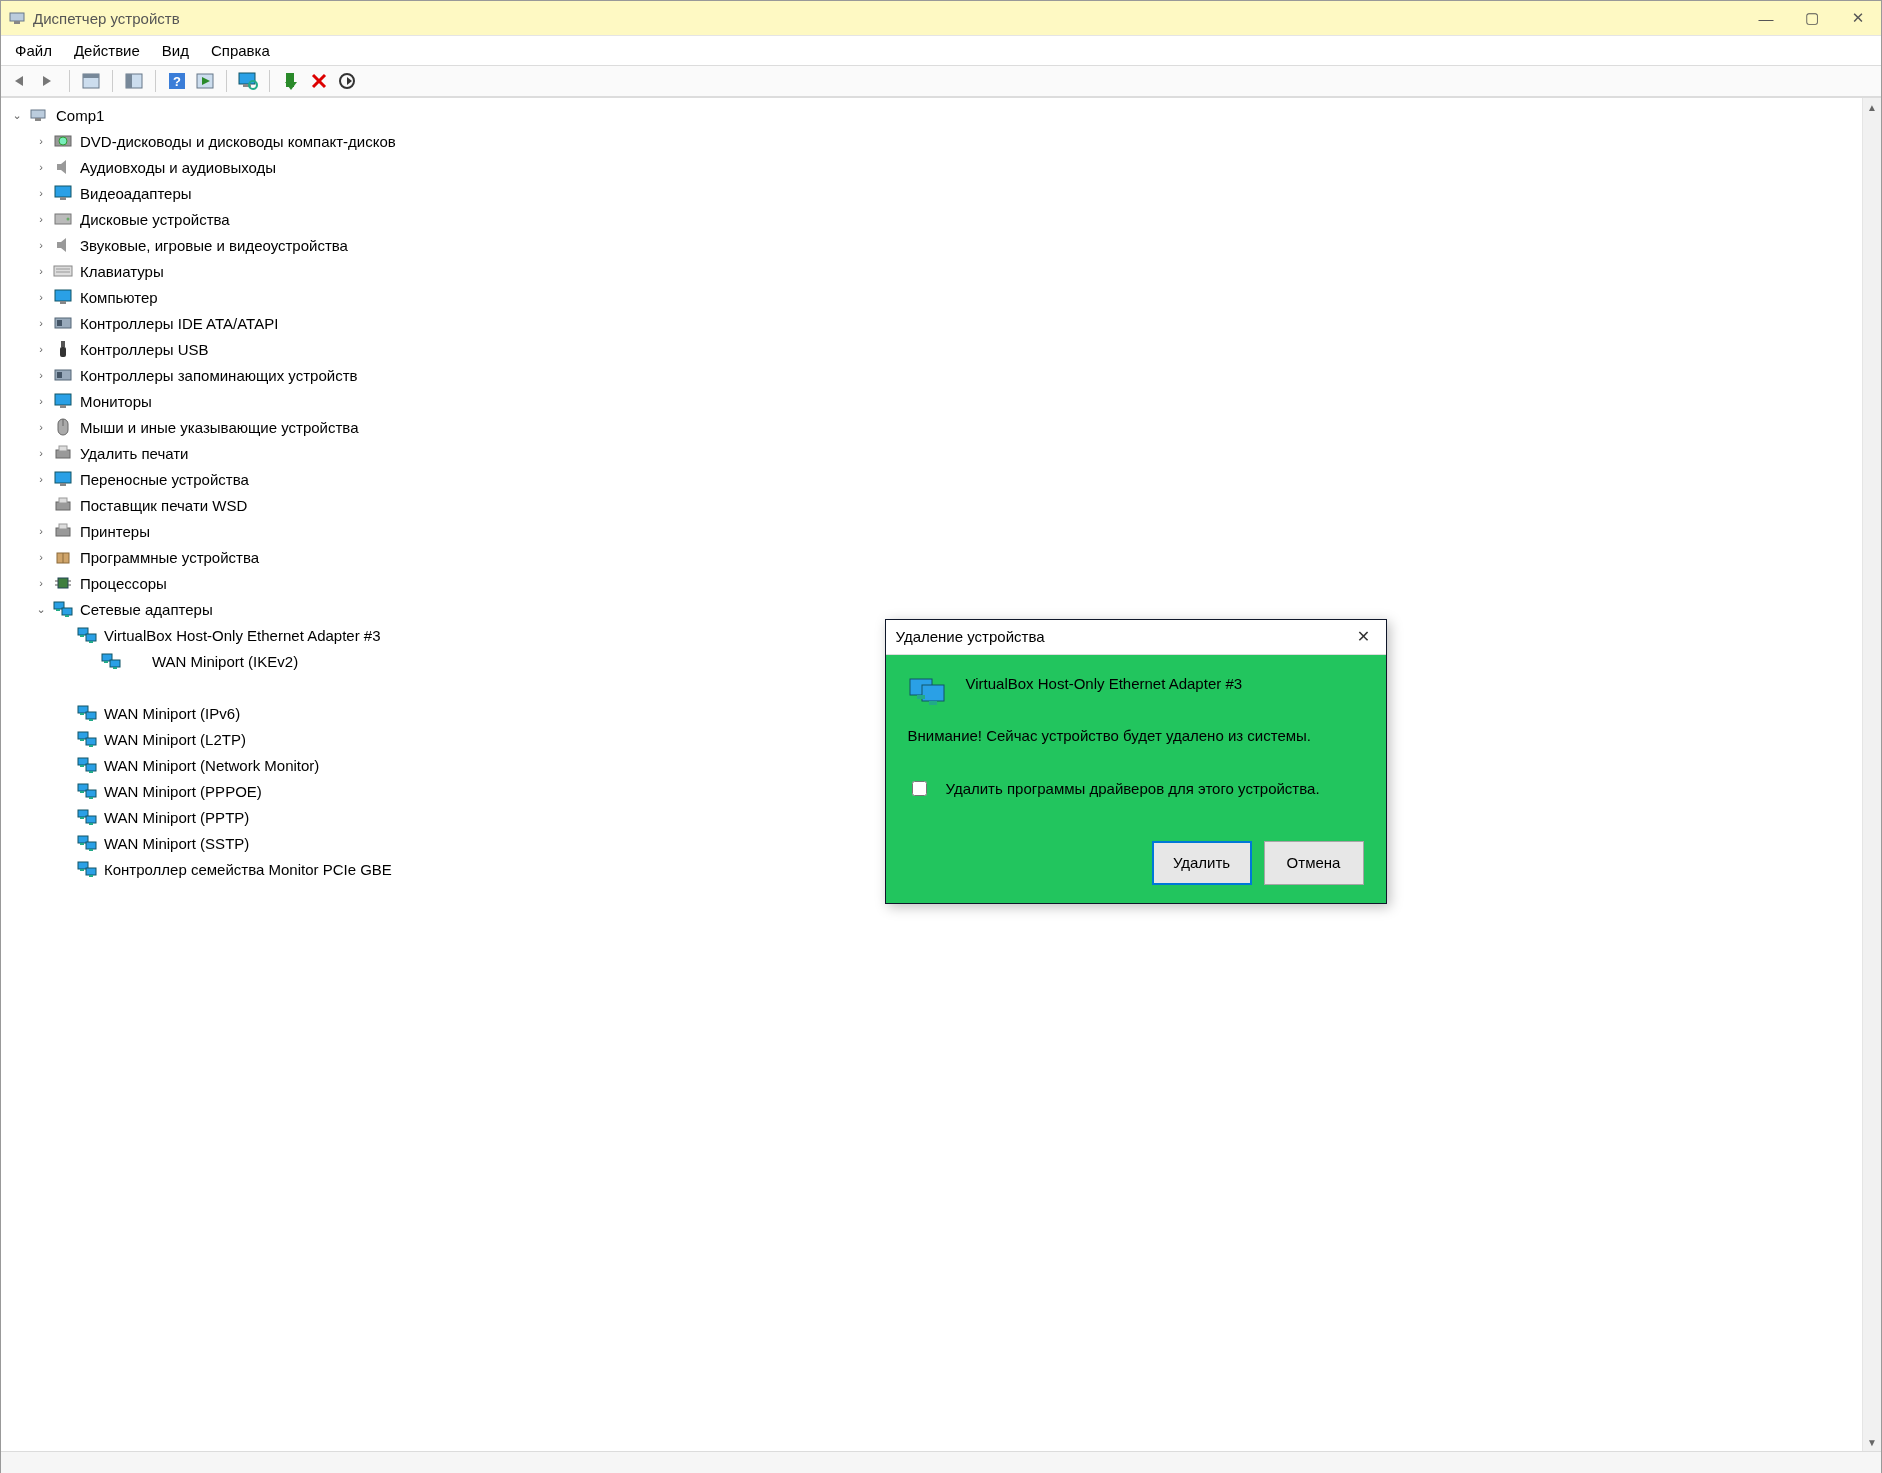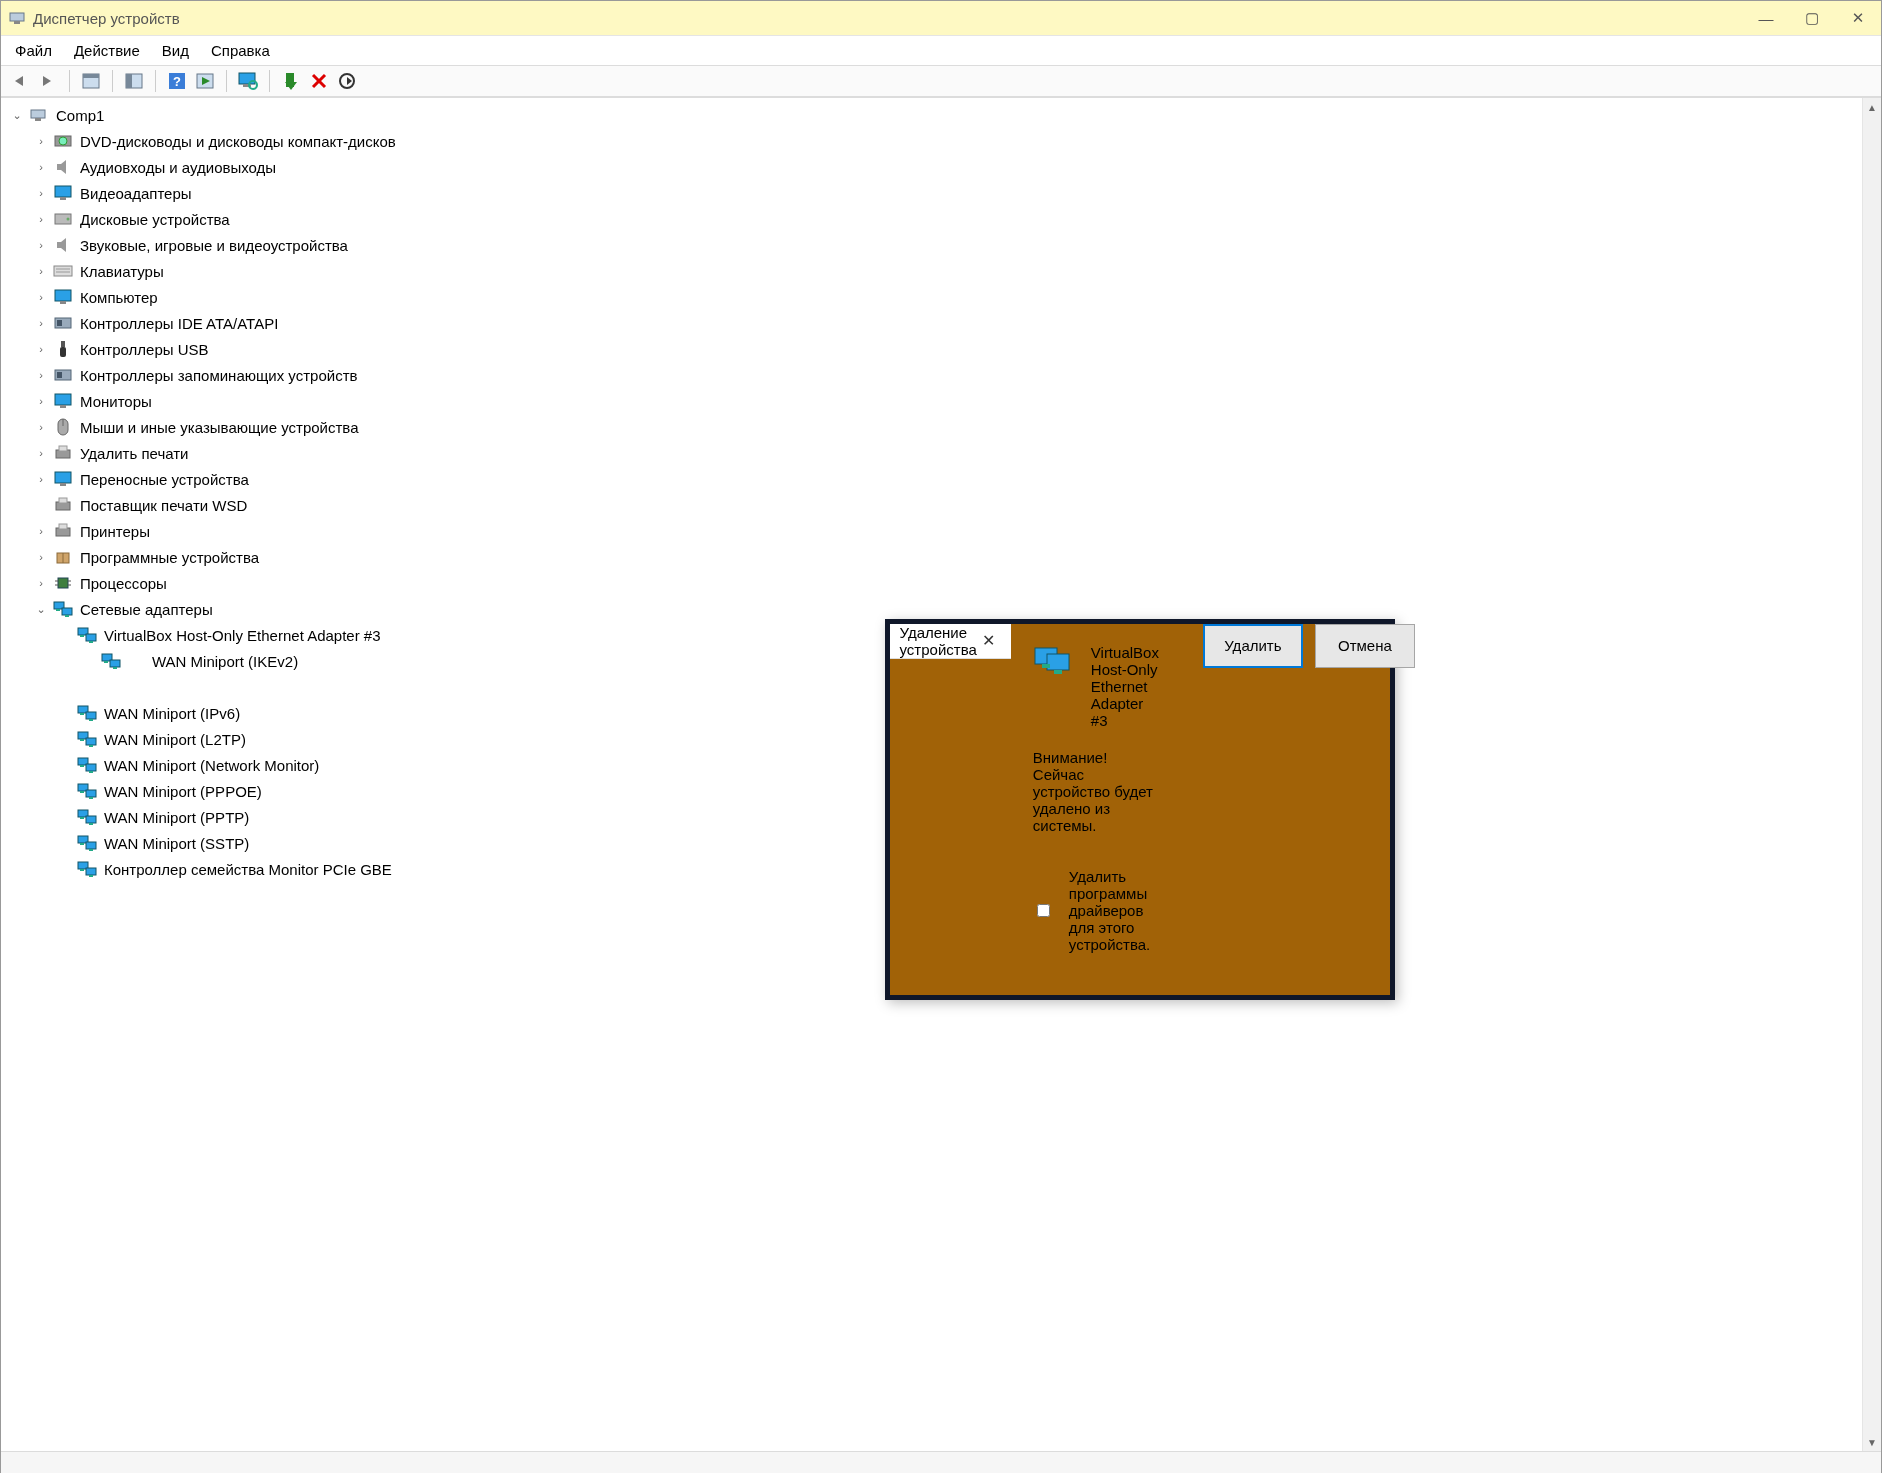--- a/index.html
+++ b/index.html
@@ -21,21 +21,21 @@
 .arrow{width:16px;text-align:center;color:#666;font-size:11px;cursor:pointer;user-select:none}
 .node .icon-slot{width:20px;height:20px;margin:0 4px;display:flex;align-items:center;justify-content:center}
 .node .label{padding:1px 3px}
 .scrollbar-track{width:18px;background:#f1f1f1;border-left:1px solid #e5e5e5;position:relative}
 .scrollbar-arrow{position:absolute;left:0;right:0;height:18px;display:flex;align-items:center;justify-content:center;color:#666;font-size:10px;background:#f1f1f1;cursor:pointer}
 .scrollbar-arrow.up{top:0}
 .scrollbar-arrow.down{bottom:0}
 .statusbar{height:22px;border-top:1px solid #dcdcdc;background:#f6f6f6}
 
 
-.dialog{position:absolute;left:47%;top:42%;width:500px;background:#a16207;border:5px solid #0f172a;box-shadow:3px 3px 12px rgba(0,0,0,.25);display:flex;flex-direction:row}
+.dialog{position:absolute;left:47%;top:42%;width:500px;background:#22c55e;border:1px solid #0f172a;box-shadow:3px 3px 12px rgba(0,0,0,.25);display:flex;flex-direction:column}
 .dlg-title{display:flex;align-items:center;height:34px;padding:0 10px;background:#fff;border-bottom:1px solid #ddd}
 .dlg-title .txt{flex:1;font-size:15px;color:#000}
 .dlg-title .close{width:24px;text-align:center;font-size:16px;cursor:pointer;color:#333}
 .dlg-body{padding:18px 22px 8px}
 .dlg-row1{display:flex;align-items:flex-start;gap:18px;margin-bottom:20px}
 .dlg-dev-icon{width:40px;height:34px;display:flex;align-items:center;justify-content:center}
 .dlg-dev-name{font-size:15px;padding-top:2px}
 .dlg-warn{font-size:15px;margin-bottom:34px}
 .dlg-chk{display:flex;align-items:center;gap:16px;font-size:15px;margin-bottom:34px}
 .dlg-chk input{width:15px;height:15px}

